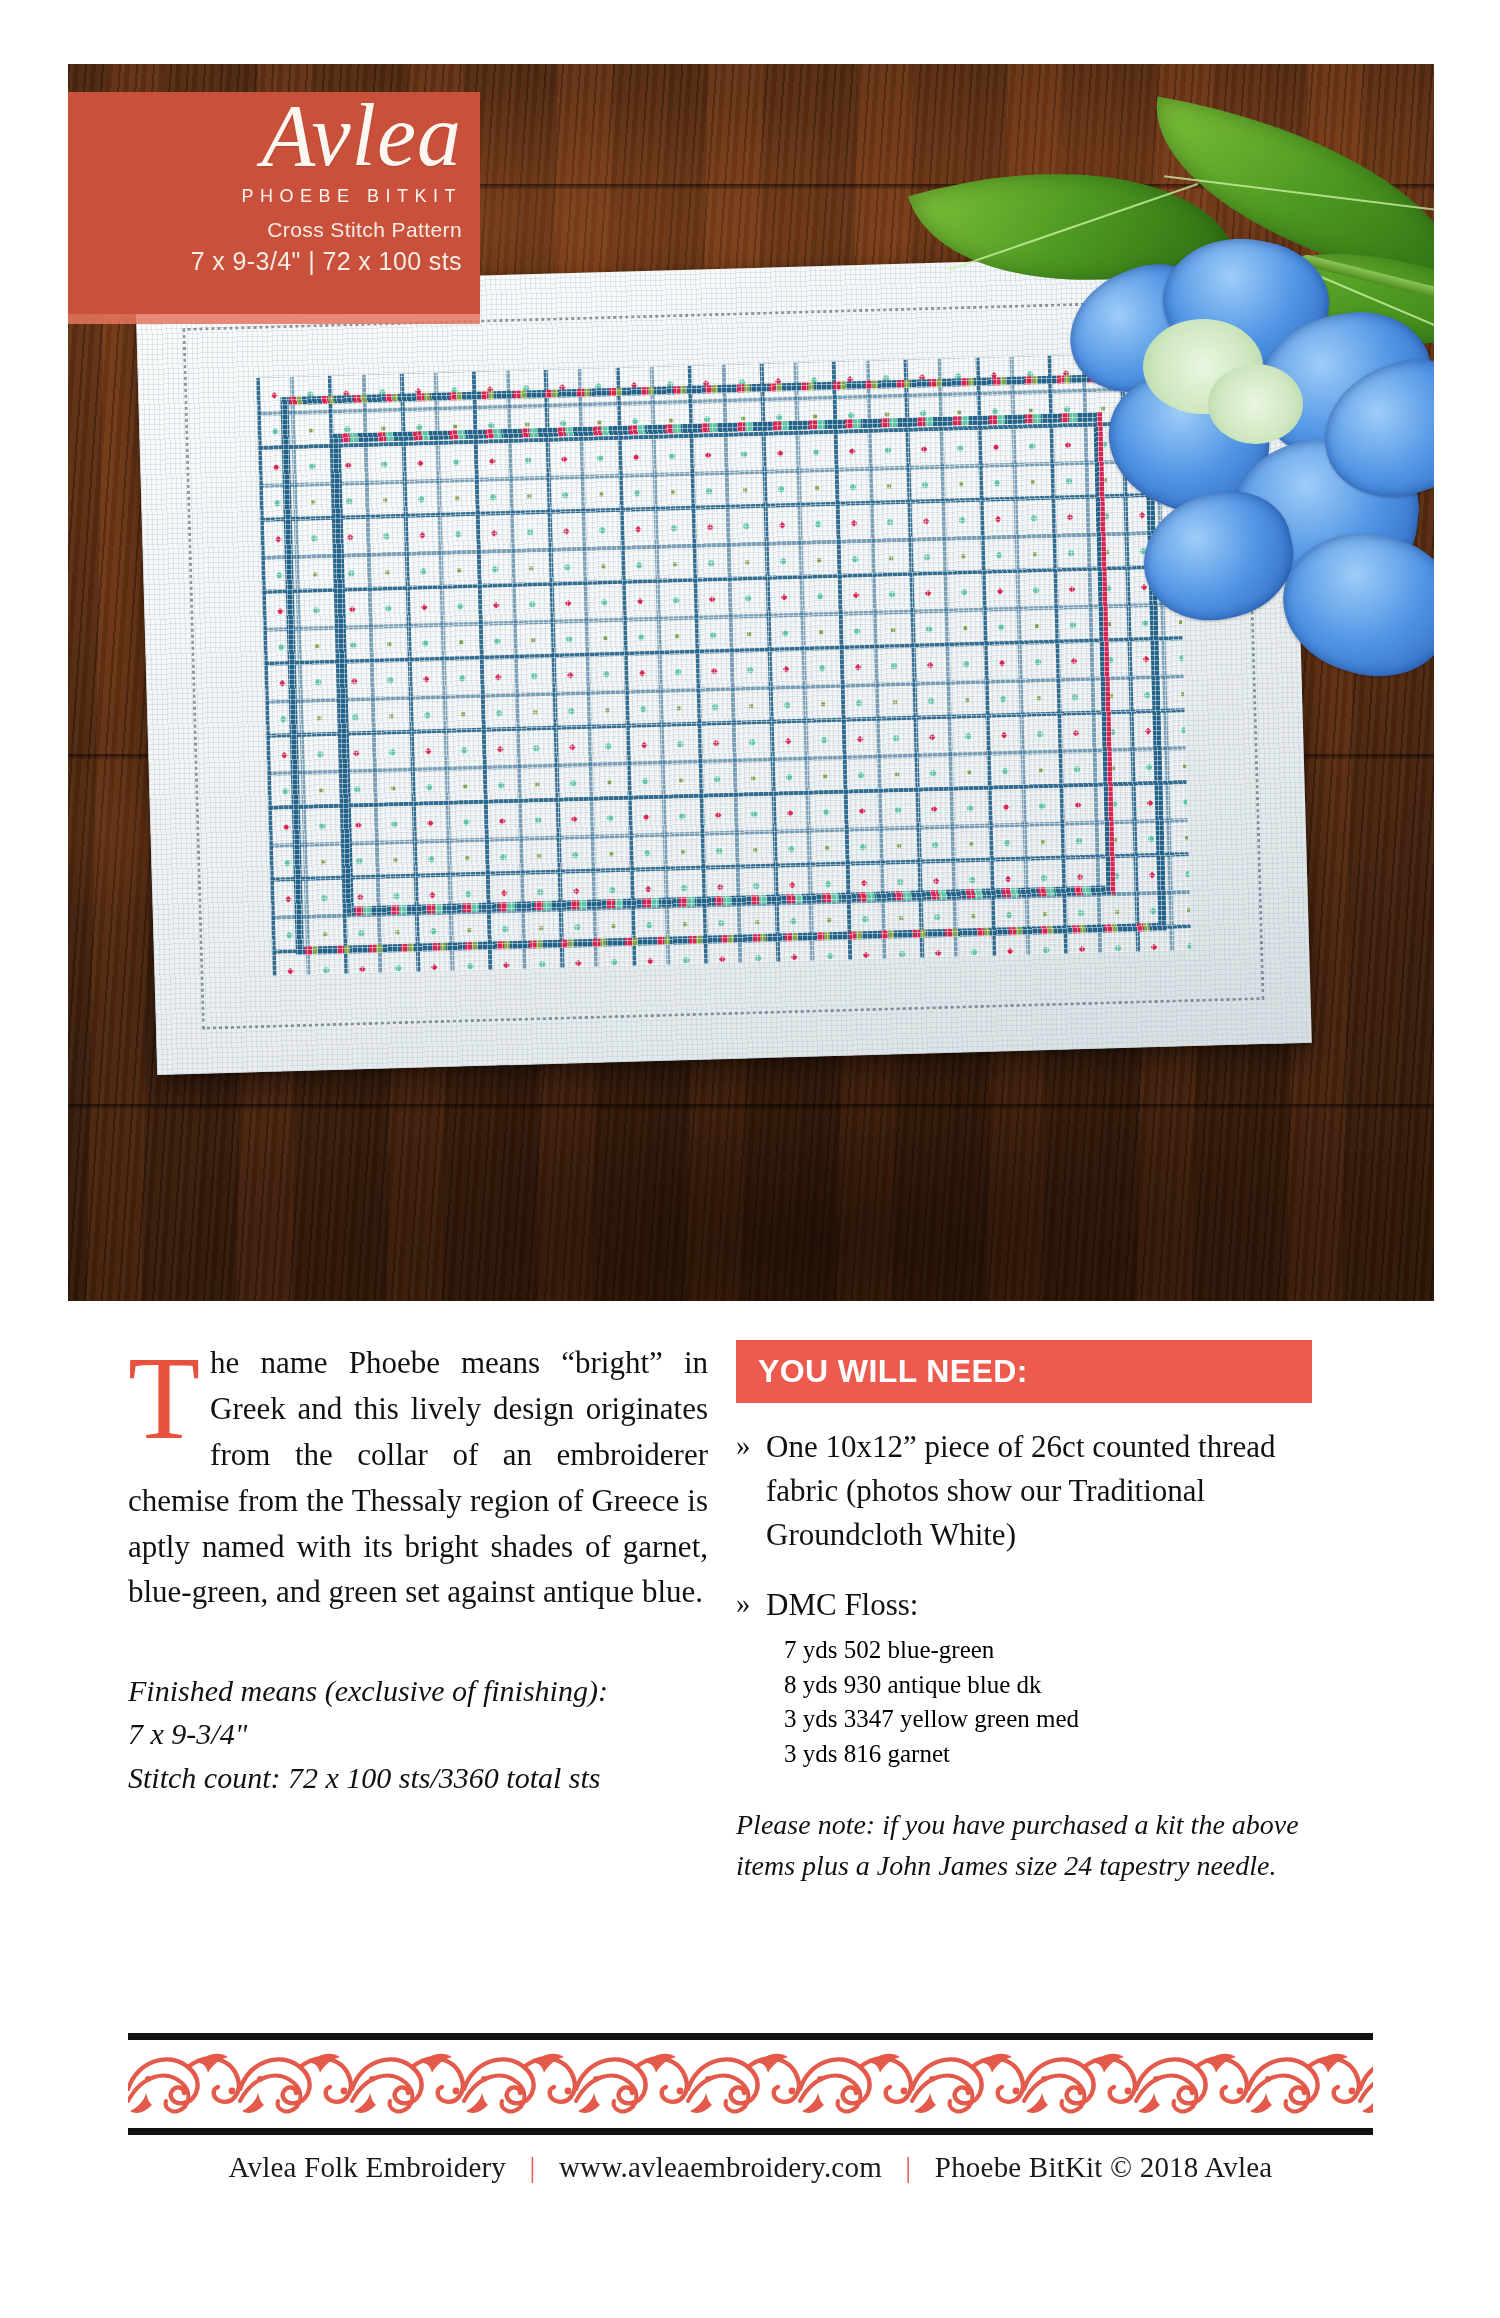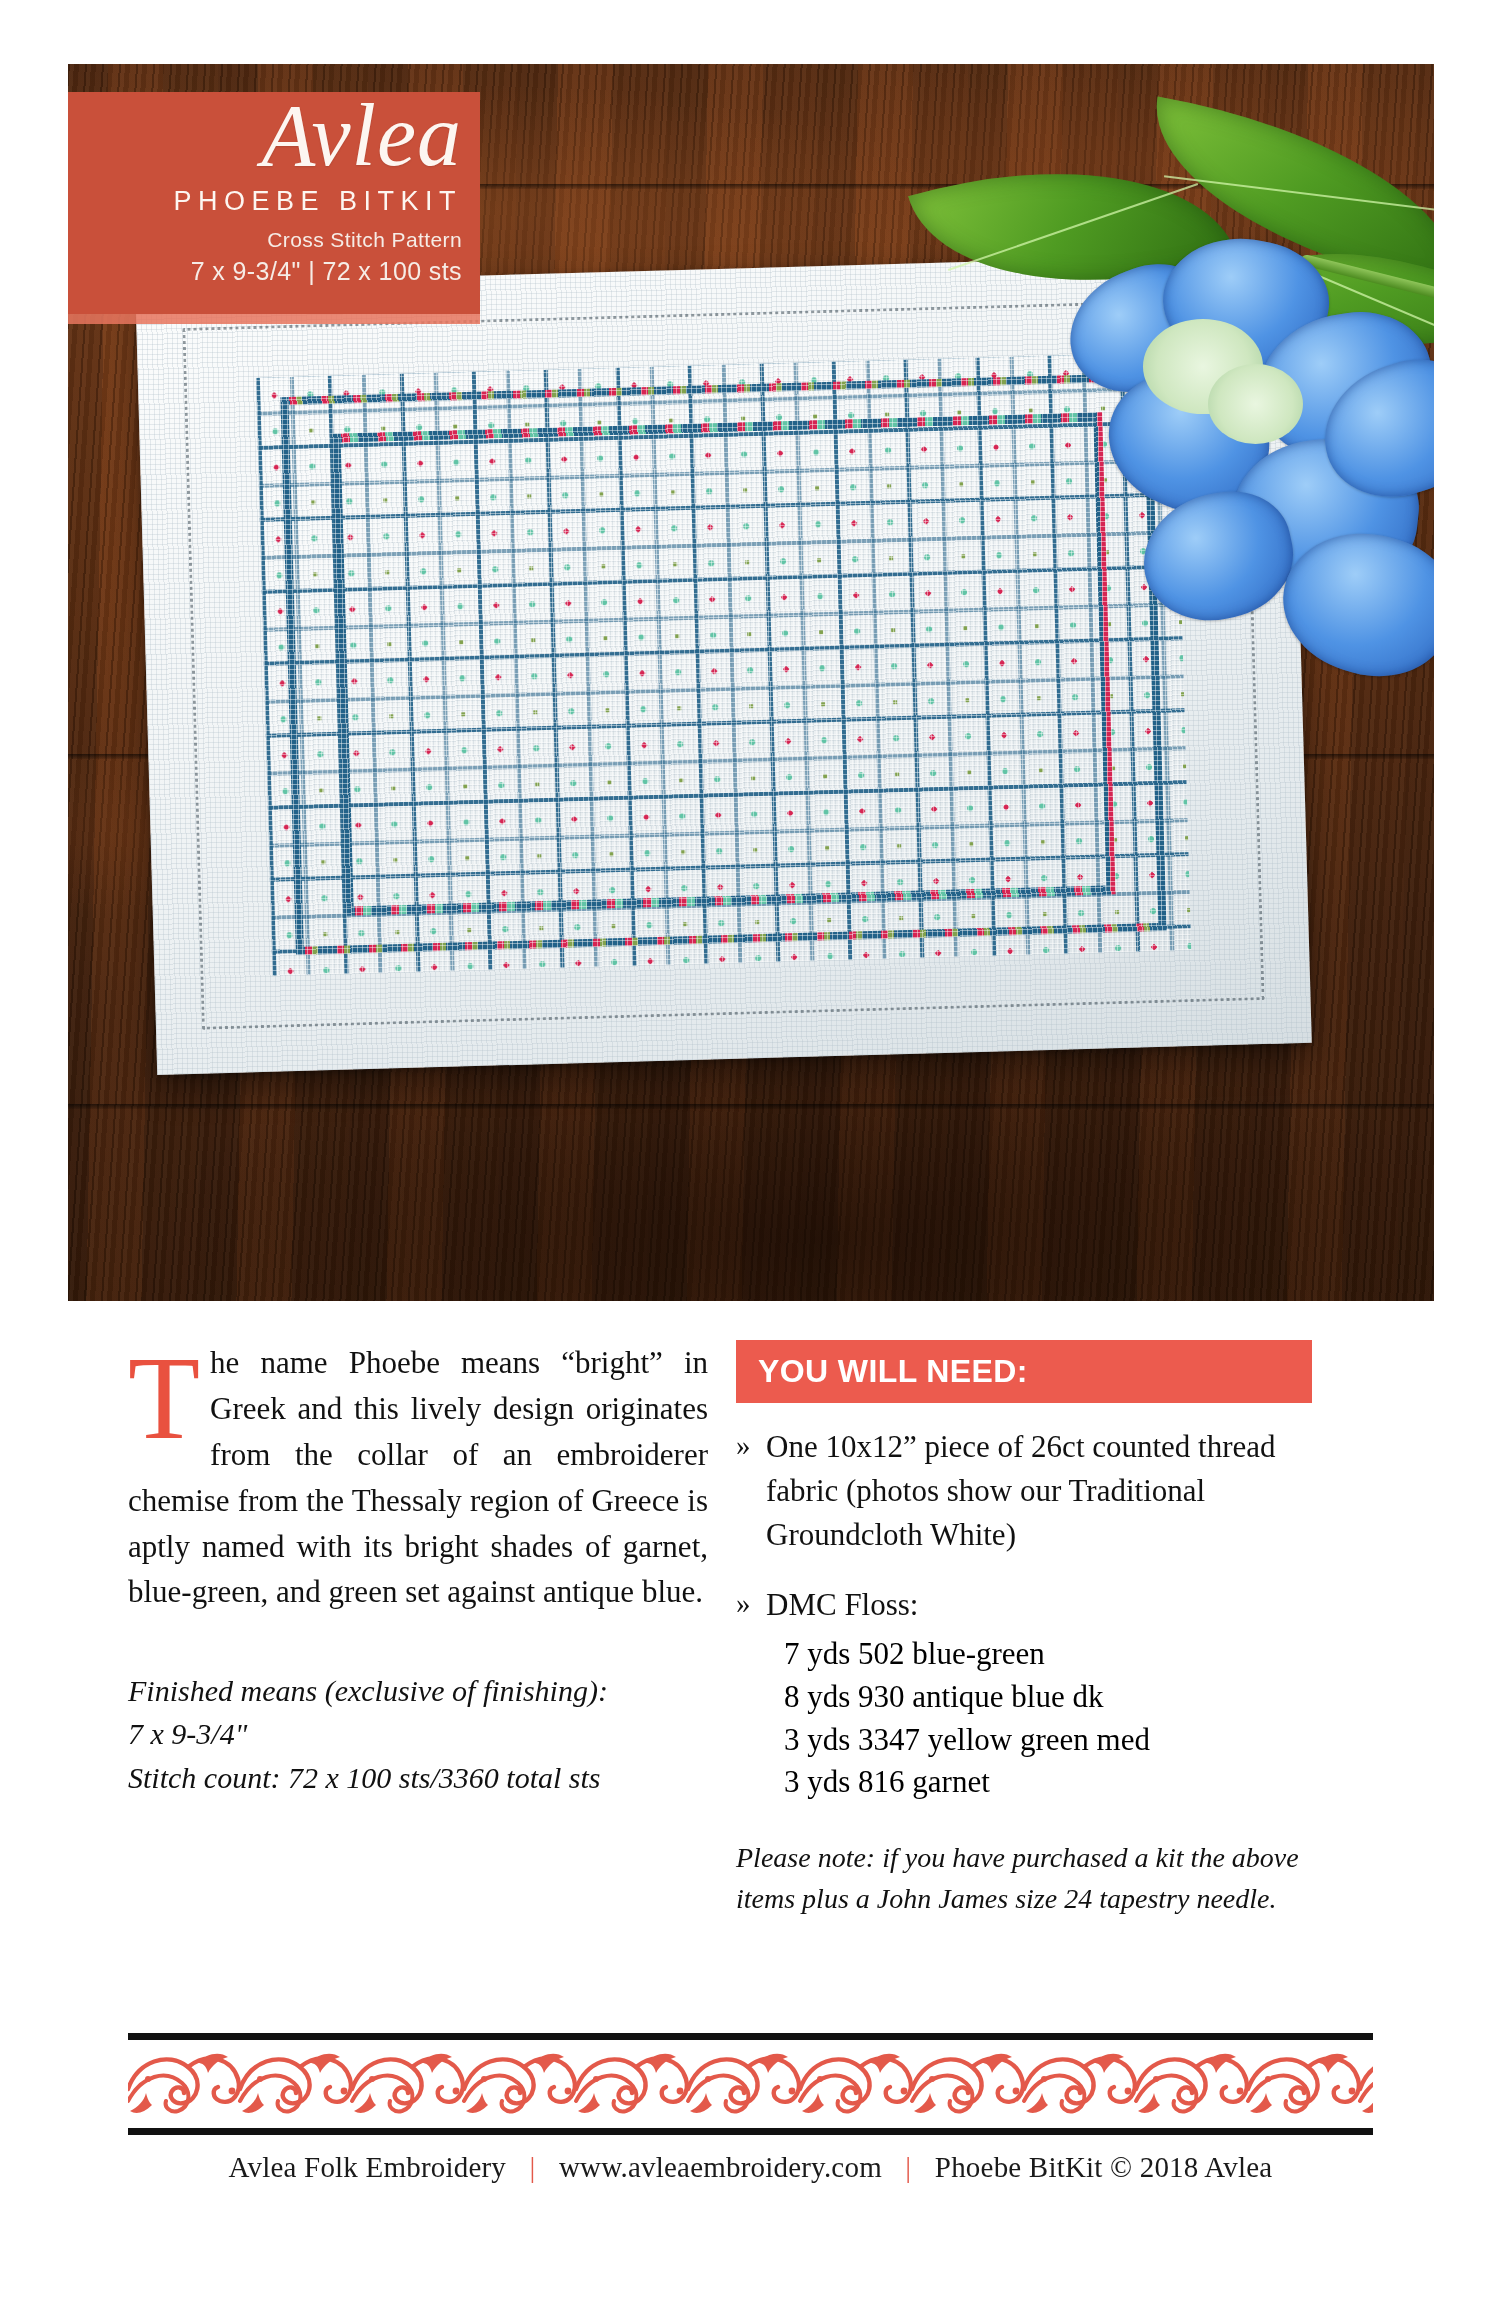--- a/index.html
+++ b/index.html
@@ -217,21 +217,21 @@
     font-family: "Liberation Serif", serif;
     font-style: italic;
     font-size: 88px;
     line-height: 1.0;
     letter-spacing: 1px;
     font-weight: 400;
     text-shadow: 0 1px 2px rgba(0,0,0,0.12);
   }
   .logo-sub {
     font-family: "Liberation Sans", sans-serif;
-    font-size: 27px;
+    font-size: 18px;
     letter-spacing: 6.5px;
     font-weight: 300;
     margin-top: 6px;
   }
   .logo-line3 {
     font-family: "Liberation Sans", sans-serif;
     font-size: 21px;
     letter-spacing: 0.4px;
     font-weight: 300;
     margin-top: 11px;
@@ -312,21 +312,21 @@
     margin-bottom: 26px;
   }
   .chev {
     flex: 0 0 auto;
     width: 30px;
     font-size: 29px;
     color: #111;
   }
   .need-body { flex: 1 1 auto; }
   .floss-line {
-    font-size: 31px;
+    font-size: 25px;
     line-height: 1.38;
     padding-left: 18px;
   }
   .please-note {
     margin-top: 34px;
     font-size: 28px;
     font-style: italic;
     line-height: 1.45;
     color: #111;
   }

